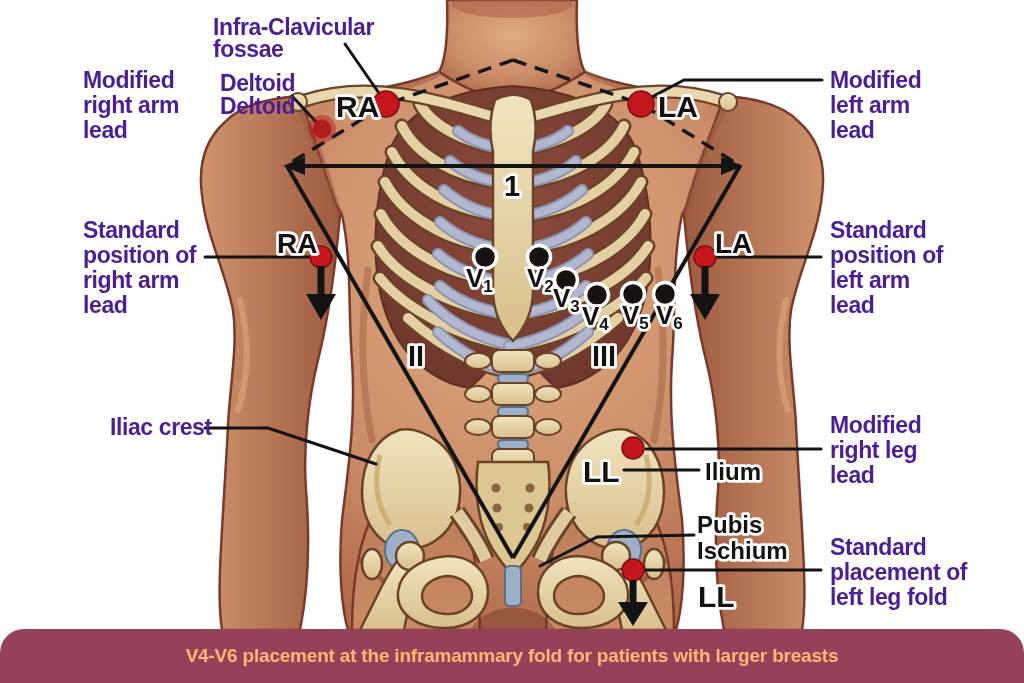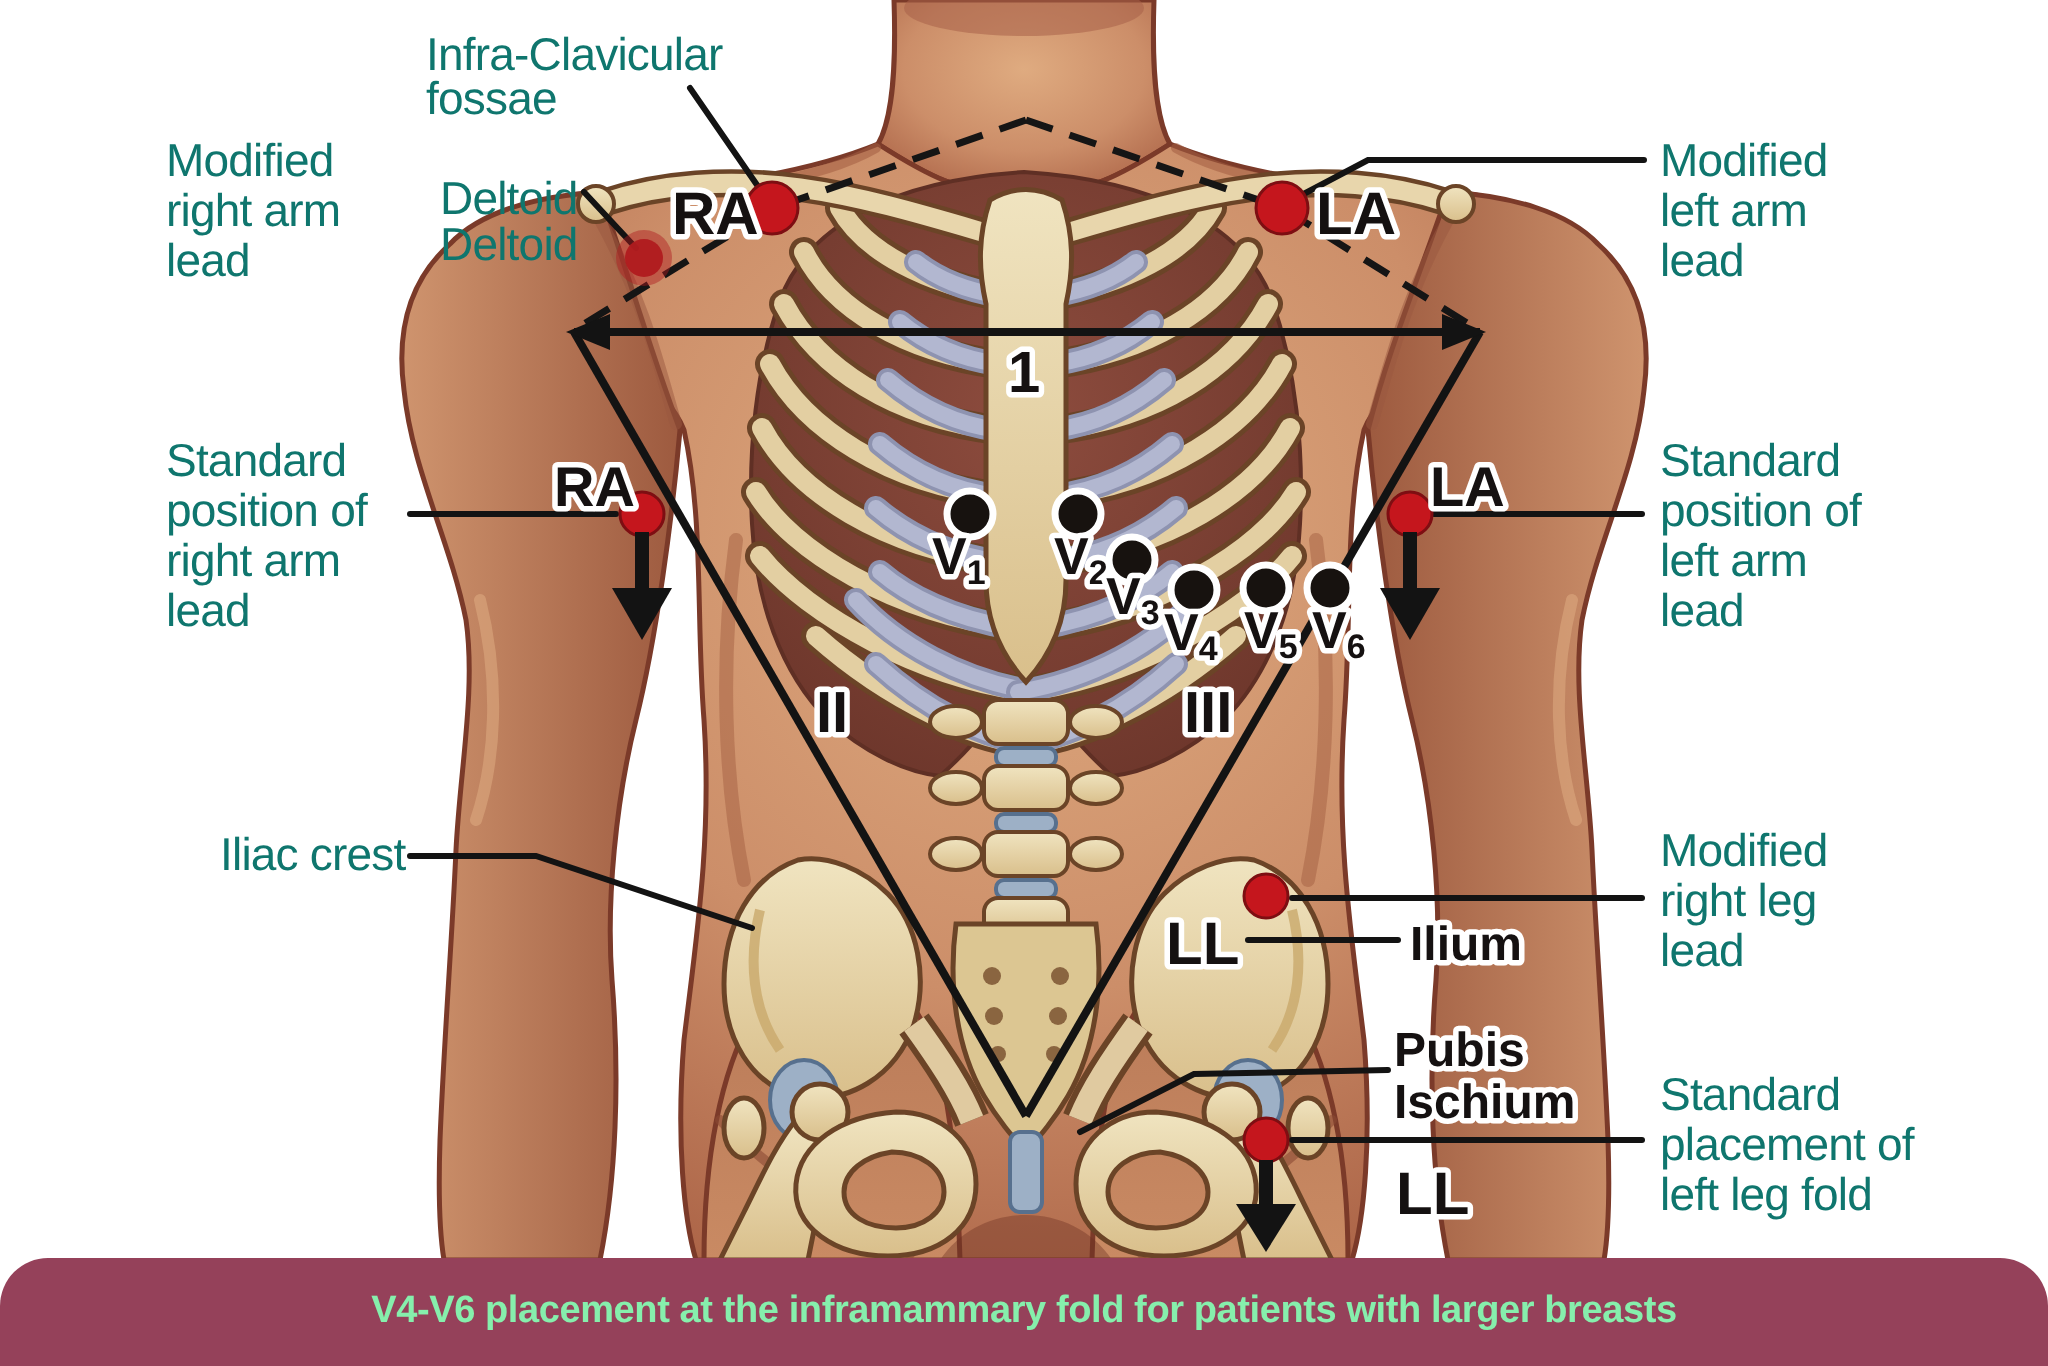--- a/index.html
+++ b/index.html
@@ -1,41 +1,41 @@
 <!DOCTYPE html>
 <html><head>
 <meta charset="utf-8">
 <style>
   html,body{margin:0;padding:0;background:#ffffff;}
   .stage{position:relative;width:1024px;height:683px;background:#ffffff;overflow:hidden;
          font-family:"Liberation Sans",sans-serif;}
   .stage svg{position:absolute;left:0;top:0;}
 
   
-  .side-label{position:absolute;font-weight:normal;font-size:23px;line-height:25px;
-              color:#0f766e;letter-spacing:-0.4px;white-space:nowrap;}
+  .side-label{position:absolute;font-weight:bold;font-size:23px;line-height:25px;
+              color:#4c1d95;letter-spacing:-0.4px;white-space:nowrap;}
   .side-label span{display:block;}
   .lbl-infra{left:213px;top:16px;line-height:22px;}
   .lbl-mra{left:83px;top:68px;}
-  .lbl-deltoid{left:220px;top:88px;line-height:23px;text-align:center;}
+  .lbl-deltoid{left:220px;top:72px;line-height:23px;text-align:center;}
   .lbl-sra{left:83px;top:218px;}
   .lbl-mla{left:830px;top:68px;}
   .lbl-sla{left:830px;top:218px;}
   .lbl-iliac{left:110px;top:415px;}
   .lbl-mll{left:830px;top:413px;}
   .lbl-sll{left:830px;top:535px;}
 
   
   .bodytext{font-family:"Liberation Sans",sans-serif;font-weight:bold;fill:#151111;
             stroke:#ffffff;stroke-width:5.5px;paint-order:stroke;stroke-linejoin:round;}
   .vsub{font-size:17px;}
 
   .banner{position:absolute;left:0;top:629px;width:1024px;height:54px;background:#95415a;
           border-radius:24px 24px 0 0;display:flex;align-items:center;justify-content:center;
-          color:#86efac;font-weight:bold;font-size:19px;letter-spacing:-0.2px;}
+          color:#fdba74;font-weight:bold;font-size:19px;letter-spacing:-0.2px;}
 </style>
 </head>
 <body>
 
 <div class="stage">
 
 <svg width="1024" height="683" viewBox="0 0 1024 683">
   <defs>
     <radialGradient id="torsoGrad" cx="0.5" cy="0.35" r="0.75">
       <stop offset="0" stop-color="#dfab80"></stop>

